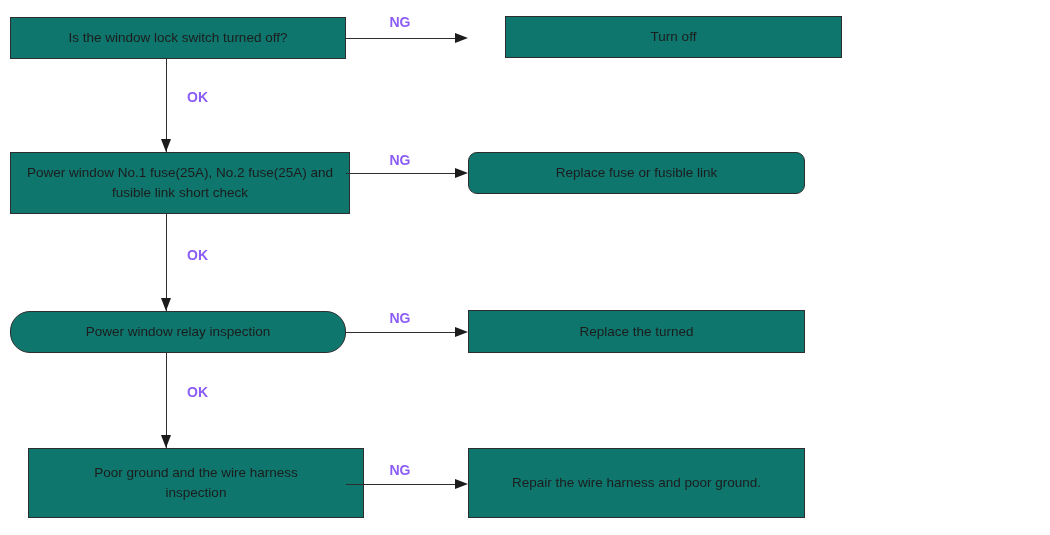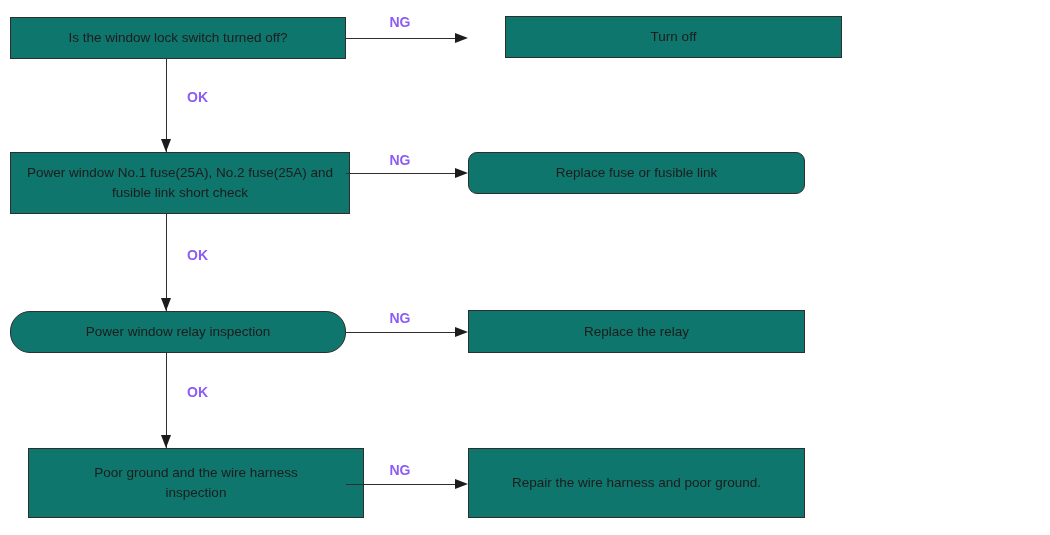--- a/index.html
+++ b/index.html
@@ -100,21 +100,21 @@
   <div class="arrow-down ad2"></div>
   <div class="lbl lok lok2">OK</div>
 
   <div class="box b-step3">
     <span>Power window relay inspection</span>
   </div>
   <div class="hline ng3"></div>
   <div class="arrow-right ar3"></div>
   <div class="lbl lng3">NG</div>
   <div class="box b-act3">
-    <span>Replace the relay</span>
+    <span>Replace the turned</span>
   </div>
   <div class="vline ok3"></div>
   <div class="arrow-down ad3"></div>
   <div class="lbl lok lok3">OK</div>
 
   <div class="box b-step4">
     <span class="w230">Poor ground and the wire harness inspection</span>
   </div>
   <div class="hline ng4"></div>
   <div class="arrow-right ar4"></div>

